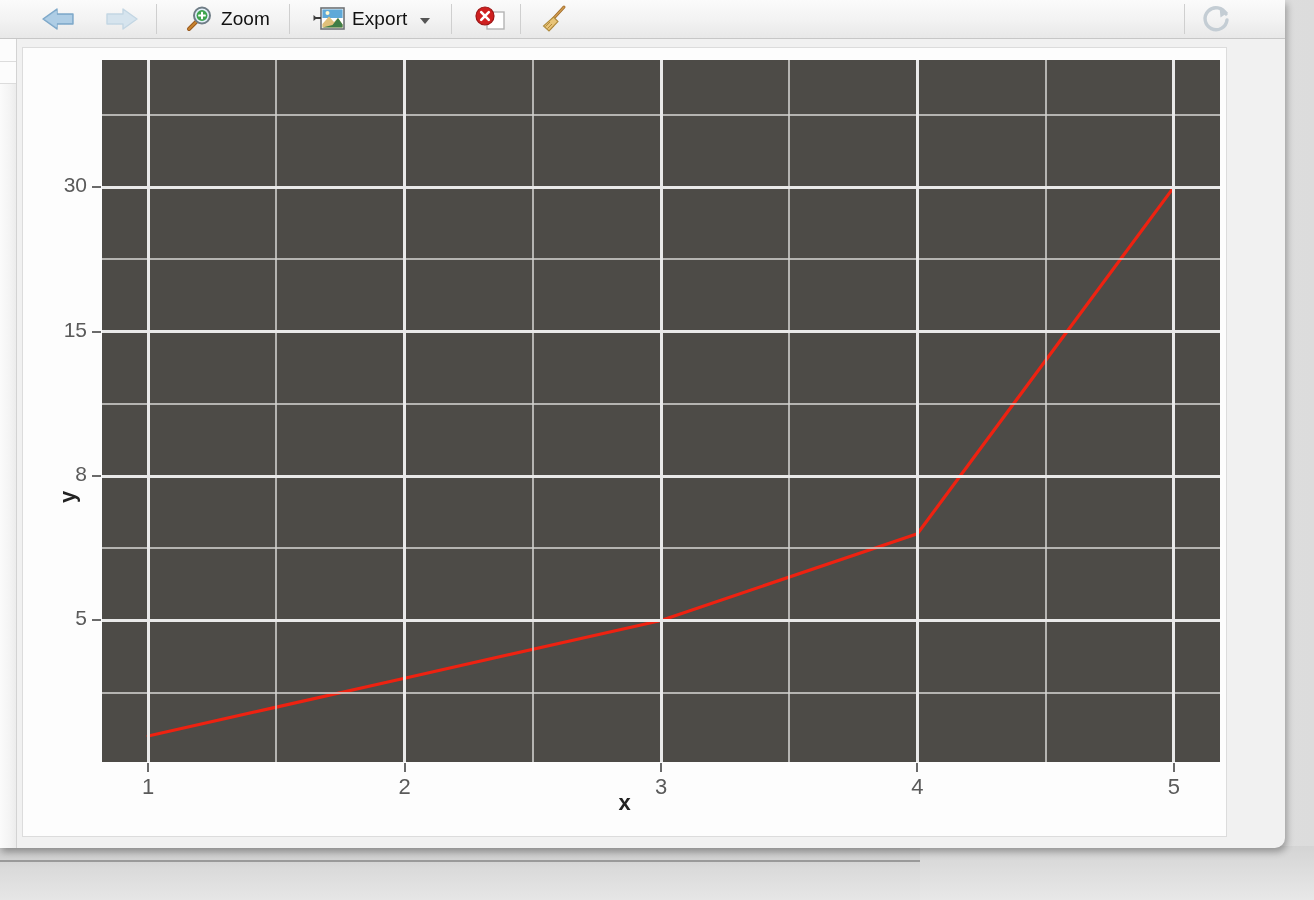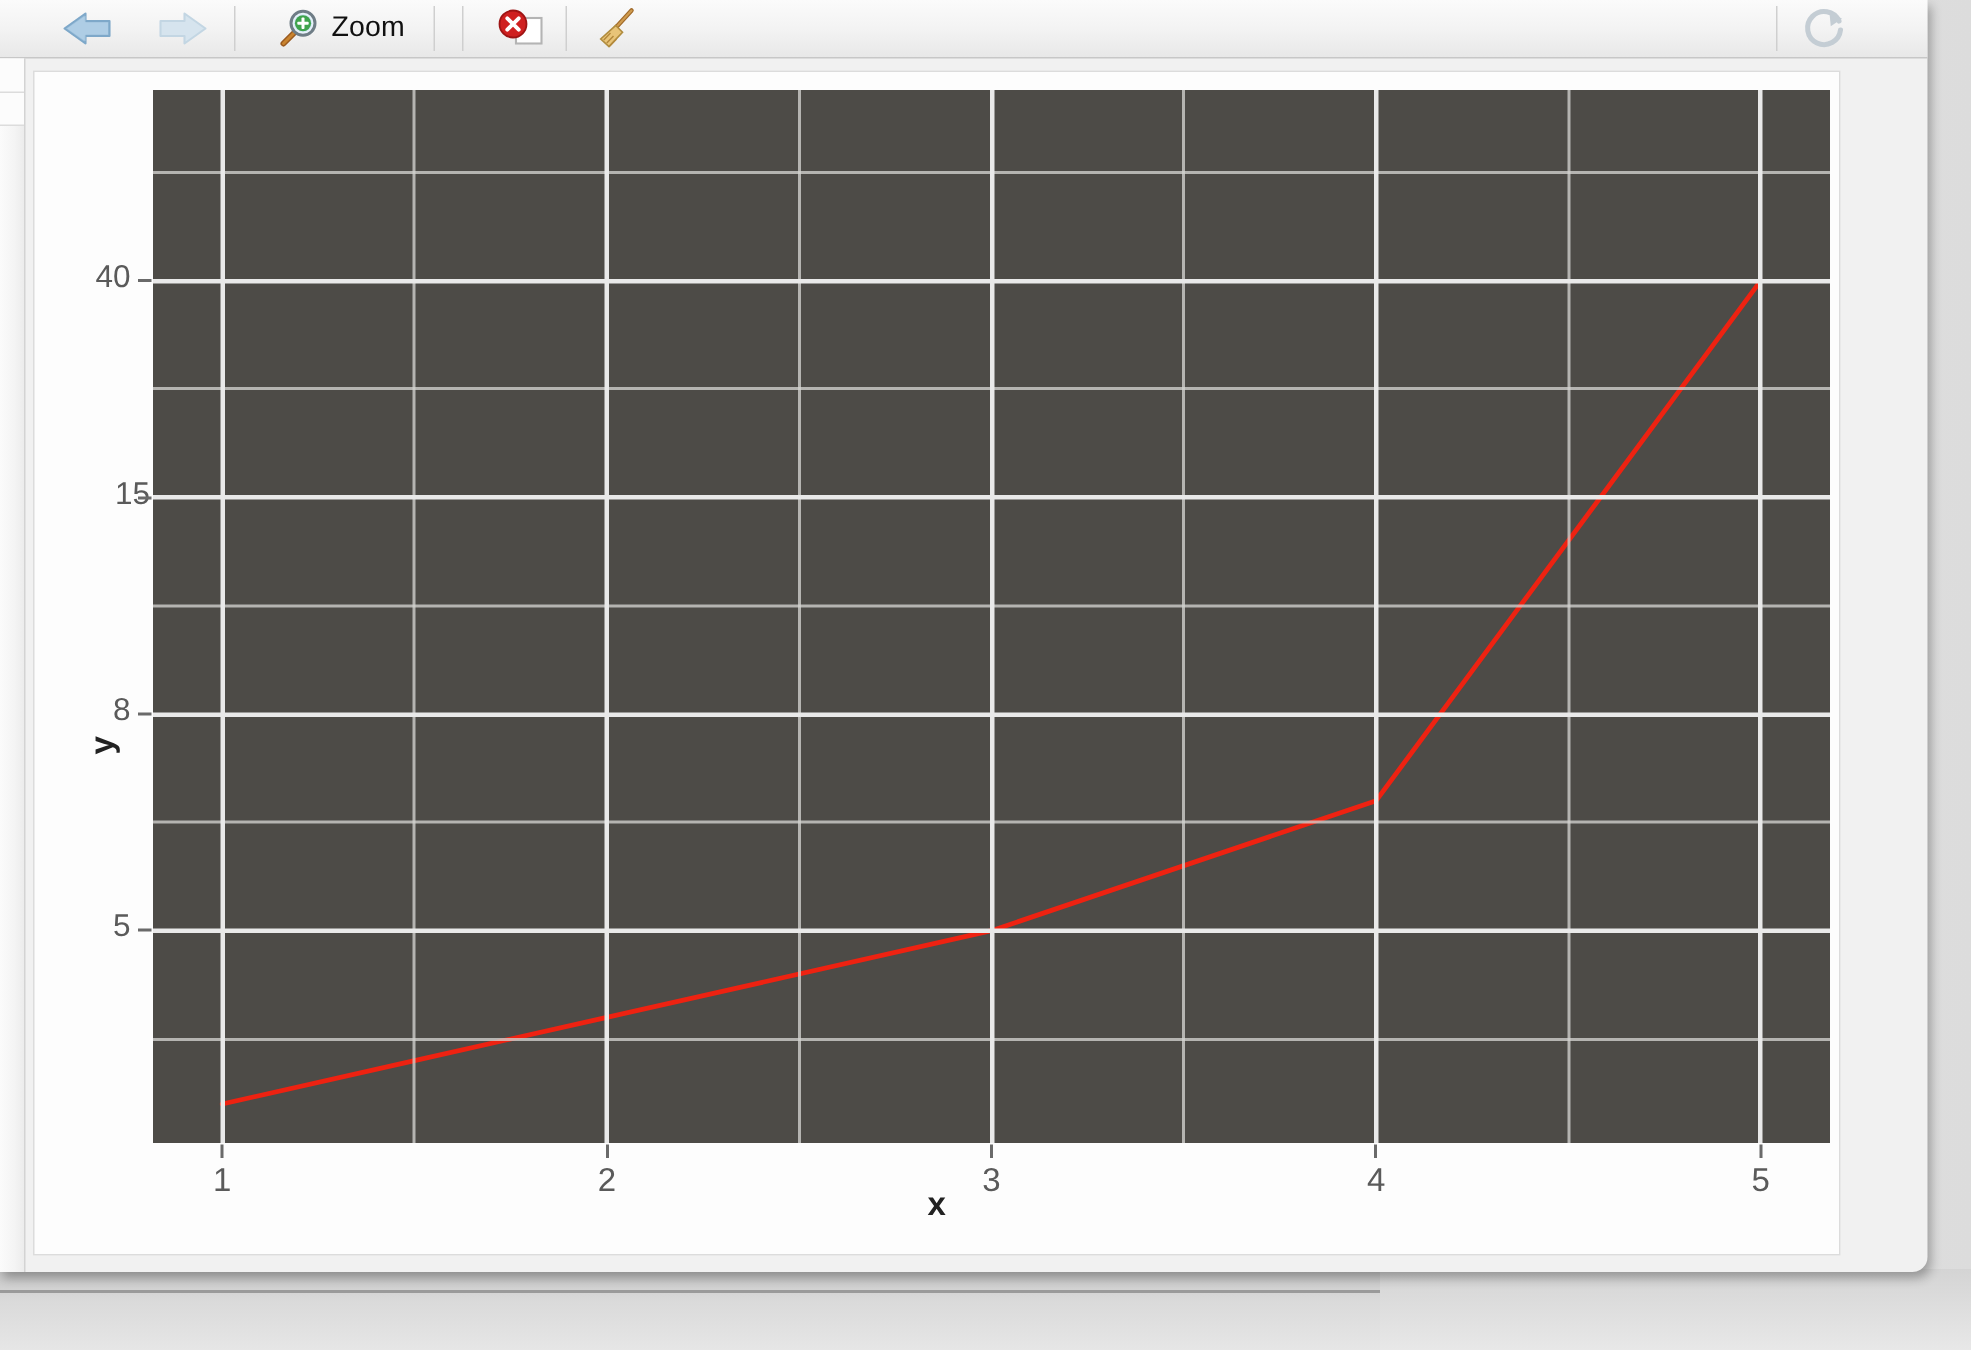--- a/index.html
+++ b/index.html
@@ -157,20 +157,33 @@
           <circle cx="18" cy="10.5" r="6" fill="#cfe6f6" opacity=".85"></circle>
           <circle cx="18" cy="10.5" r="5.4" fill="#3fa34d"></circle>
           <rect x="17" y="6.7" width="2" height="7.6" fill="#fff" rx="0.6"></rect>
           <rect x="14.2" y="9.5" width="7.6" height="2" fill="#fff" rx="0.6"></rect>
         </svg>
         <span class="tb-label">Zoom</span>
       </div>
 
       <div class="tb-sep" style="margin-left:10px;"></div>
 
+      <div class="tb-btn" style="margin-left:8px;">
+        <svg class="icon-export" viewBox="0 0 32 26">
+          <rect x="8" y="2" width="23" height="21" fill="#ffffff" stroke="#6e7276" stroke-width="1.6"></rect>
+          <rect x="9.4" y="3.4" width="20.2" height="8.6" fill="#5fa9d8"></rect>
+          <circle cx="14.5" cy="7" r="2" fill="#fff8cf"></circle>
+          <path d="M9.4 18 L16 10.5 L21 16 L25 12 L29.6 18.5 L29.6 21.6 L9.4 21.6 Z" fill="#e0c07a"></path>
+          <path d="M9.4 21.6 L29.6 21.6 L29.6 18.5 L25 12 L19.5 19 Z" fill="#3f7d46"></path>
+          <line x1="1" y1="12" x2="8" y2="12" stroke="#3c3c3c" stroke-width="2"></line>
+          <path d="M0.5 9 L0.5 15 L4 12 Z" fill="#3c3c3c"></path>
+        </svg>
+        <span class="tb-label">Export</span>
+        <span class="caret"></span>
+      </div>
 
       <div class="tb-sep" style="margin-left:12px;"></div>
 
       <div class="tb-btn" style="margin-left:6px;">
         <svg class="icon-stop" viewBox="0 0 34 26">
           <rect x="14" y="6" width="17" height="17" fill="#ffffff" stroke="#b4b4b4" stroke-width="1.4"></rect>
           <circle cx="12" cy="10" r="9" fill="#cf2020"></circle>
           <circle cx="12" cy="10" r="9" fill="none" stroke="#9d1414" stroke-width="1.2"></circle>
           <path d="M8.2 6.2 L15.8 13.8 M15.8 6.2 L8.2 13.8" stroke="#ffffff" stroke-width="2.6" stroke-linecap="round"></path>
         </svg>
@@ -232,23 +245,23 @@
           <div class="gridline grid-v" style="left: 557.5px;"></div>
           <div class="gridline grid-v" style="left: 813.922px;"></div>
           <div class="gridline grid-v" style="left: 1070.34px;"></div>
         </div>
 
       <div id="tick-layer">
           <div class="ytick-label" style="left: 14px; width: 50px; top: 558.444px;">5</div>
           <div class="ytick-mark" style="left: 69px; top: 571.444px;"></div>
           <div class="ytick-label" style="left: 14px; width: 50px; top: 414px;">8</div>
           <div class="ytick-mark" style="left: 69px; top: 427px;"></div>
-          <div class="ytick-label" style="left: 27px; width: 50px; top: 269.556px;">15</div>
+          <div class="ytick-label" style="left: 14px; width: 50px; top: 269.556px;">15</div>
           <div class="ytick-mark" style="left: 69px; top: 282.556px;"></div>
-          <div class="ytick-label" style="left: 14px; width: 50px; top: 125.111px;">40</div>
+          <div class="ytick-label" style="left: 14px; width: 50px; top: 125.111px;">30</div>
           <div class="ytick-mark" style="left: 69px; top: 138.111px;"></div>
           <div class="xtick-label" style="left: 100.156px; width: 50px; top: 726px;">1</div>
           <div class="xtick-mark" style="left: 124.156px; top: 715px;"></div>
           <div class="xtick-label" style="left: 356.578px; width: 50px; top: 726px;">2</div>
           <div class="xtick-mark" style="left: 380.578px; top: 715px;"></div>
           <div class="xtick-label" style="left: 613px; width: 50px; top: 726px;">3</div>
           <div class="xtick-mark" style="left: 637px; top: 715px;"></div>
           <div class="xtick-label" style="left: 869.422px; width: 50px; top: 726px;">4</div>
           <div class="xtick-mark" style="left: 893.422px; top: 715px;"></div>
           <div class="xtick-label" style="left: 1125.84px; width: 50px; top: 726px;">5</div>

